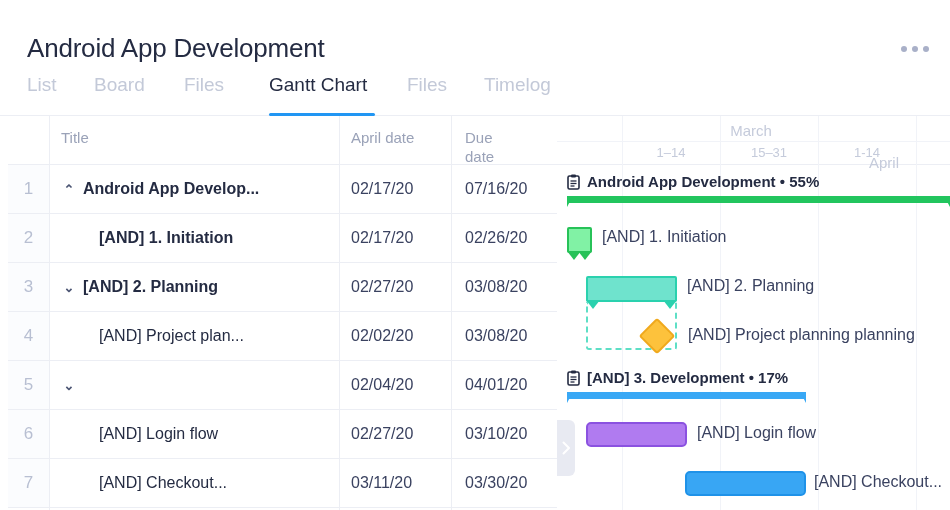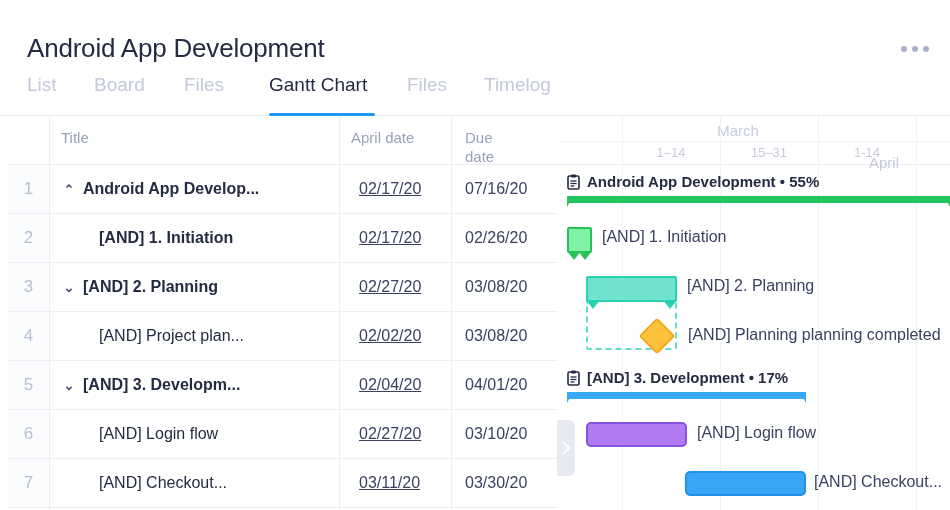--- a/index.html
+++ b/index.html
@@ -101,21 +101,21 @@
     display: inline-block; width: 16px; margin-right: 6px;
     color: #4a5472; font-size: 13px; line-height: 1; cursor: pointer;
     text-align: center;
   }
   .caret.spacer { visibility: hidden; }
   .cell-date {
     position: absolute; top: 0; height: 48px;
     display: flex; align-items: center;
     font-size: 16px; color: #3a4260;
   }
-  .cell-date.start { left: 331px; width: 112px; padding-left: 20px; text-decoration: underline; }
+  .cell-date.start { left: 331px; width: 112px; padding-left: 12px; }
   .cell-date.due   { left: 443px; width: 116px; padding-left: 14px; }
 
   
   .gantt-pane {
     position: absolute; left: 557px; top: 116px;
     width: 393px; height: 394px; overflow: hidden;
     background: #ffffff;
   }
   .g-head {
     position: absolute; left: 0; top: 0; width: 393px; height: 49px;
@@ -276,21 +276,20 @@
             <span class="caret spacer">⌄</span>
             <span>[AND] Project plan...</span>
           </div>
           <div class="cell-date start">02/02/20</div>
           <div class="cell-date due">03/08/20</div>
         </div>
         <div class="row">
           <div class="rownum">5</div>
           <div class="cell-title lvl0 bold">
             <span class="caret">⌄</span>
-            <span>[AND] 3. Developm...</span>
           </div>
           <div class="cell-date start">02/04/20</div>
           <div class="cell-date due">04/01/20</div>
         </div>
         <div class="row">
           <div class="rownum">6</div>
           <div class="cell-title lvl1">
             <span class="caret spacer">⌄</span>
             <span>[AND] Login flow</span>
           </div>
@@ -305,21 +304,21 @@
           </div>
           <div class="cell-date start">03/11/20</div>
           <div class="cell-date due">03/30/20</div>
         </div>
       </div>
   </div>
 
   <div class="gantt-pane">
     <div class="g-head" id="gantt-head">
       <div class="g-headline"></div>
-    <div class="g-month" style="left: 65px; width: 196px; padding-left: 36px;">March</div>
+    <div class="g-month" style="left: 78px; width: 196px; padding-left: 36px;">March</div>
         <div class="g-month" style="left: 261px; width: 132px; margin-top: 32px;">April</div>
         <div class="g-sub" style="left: 65px; width: 98px;">1–14</div>
         <div class="g-sub" style="left: 163px; width: 98px;">15–31</div>
         <div class="g-sub" style="left: 261px; width: 98px;">1-14</div>
       </div>
     <div id="gantt-grid">
         <div class="g-gridline" style="left: 65px;"></div>
         <div class="g-gridline" style="left: 163px;"></div>
         <div class="g-gridline" style="left: 261px;"></div>
         <div class="g-gridline" style="left: 359px;"></div>
@@ -344,21 +343,21 @@
           <div class="group-bar small" style="left: 10px; width: 25px; background: rgb(129, 242, 165); border-color: rgb(39, 194, 88);"></div>
           <div class="bar-label" style="left: 45px;">[AND] 1. Initiation</div>
         </div>
         <div class="g-row">
           <div class="group-bar" style="left: 29px; width: 91px; background: rgb(111, 227, 205); border-color: rgb(42, 209, 174);"></div>
           <div class="bar-label" style="left: 130px;">[AND] 2. Planning</div>
         </div>
         <div class="g-row">
           <div class="dashed-box" style="left: 29px; width: 91px;"></div>
           <div class="milestone" style="left: 87px; background: rgb(253, 194, 60); border-color: rgb(240, 169, 29);"></div>
-          <div class="bar-label" style="left: 131px;">[AND] Planning planning completed</div>
+          <div class="bar-label" style="left: 131px;">[AND] Project planning planning</div>
         </div>
         <div class="g-row">
           <div class="summary-bar blue" style="left: 10px; width: 239px; background: rgb(57, 168, 245);"></div>
           <div class="summary-label" style="left: 10px;">
             <span class="clip-icon">
               <svg width="13" height="16" viewBox="0 0 13 16">
   <rect x="1" y="2" width="11" height="13" rx="1.5" fill="none" stroke="#242b42" stroke-width="1.6"></rect>
   <rect x="4" y="0.5" width="5" height="3" rx="1" fill="#242b42"></rect>
   <line x1="3.5" y1="7" x2="9.5" y2="7" stroke="#242b42" stroke-width="1.3"></line>
   <line x1="3.5" y1="9.5" x2="9.5" y2="9.5" stroke="#242b42" stroke-width="1.3"></line>

